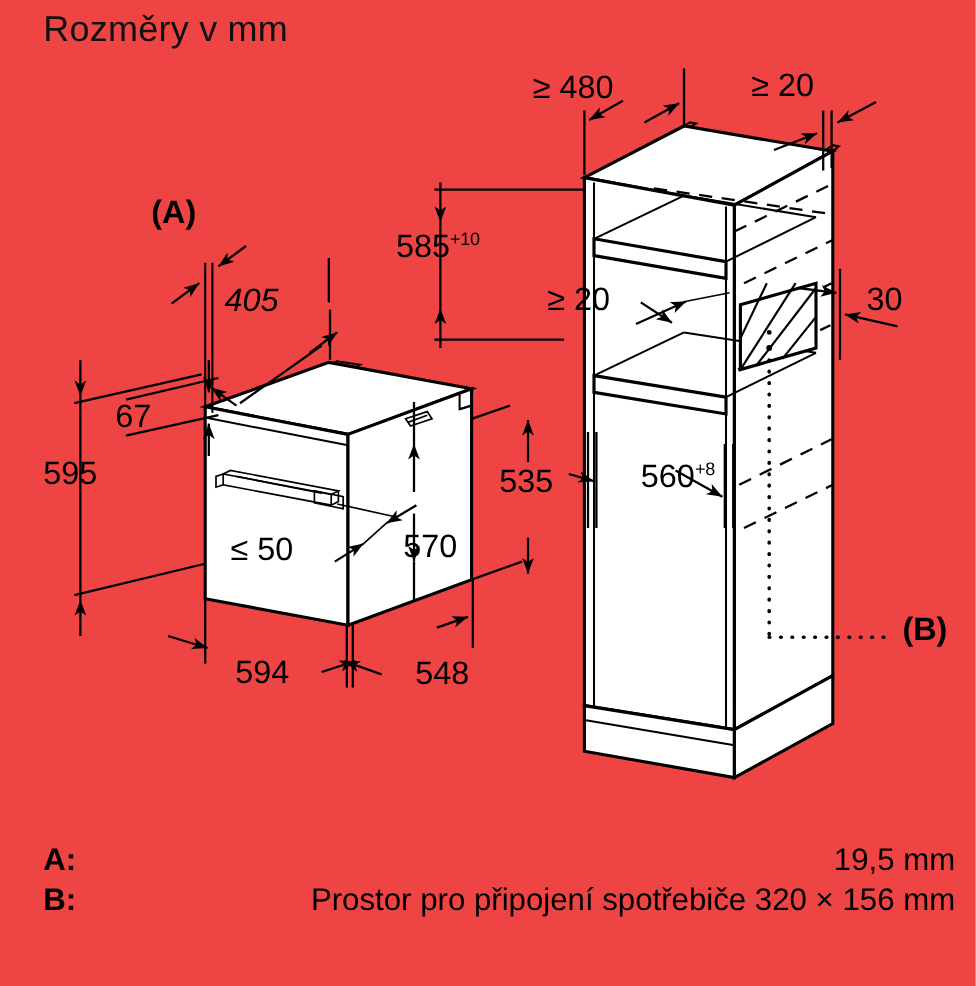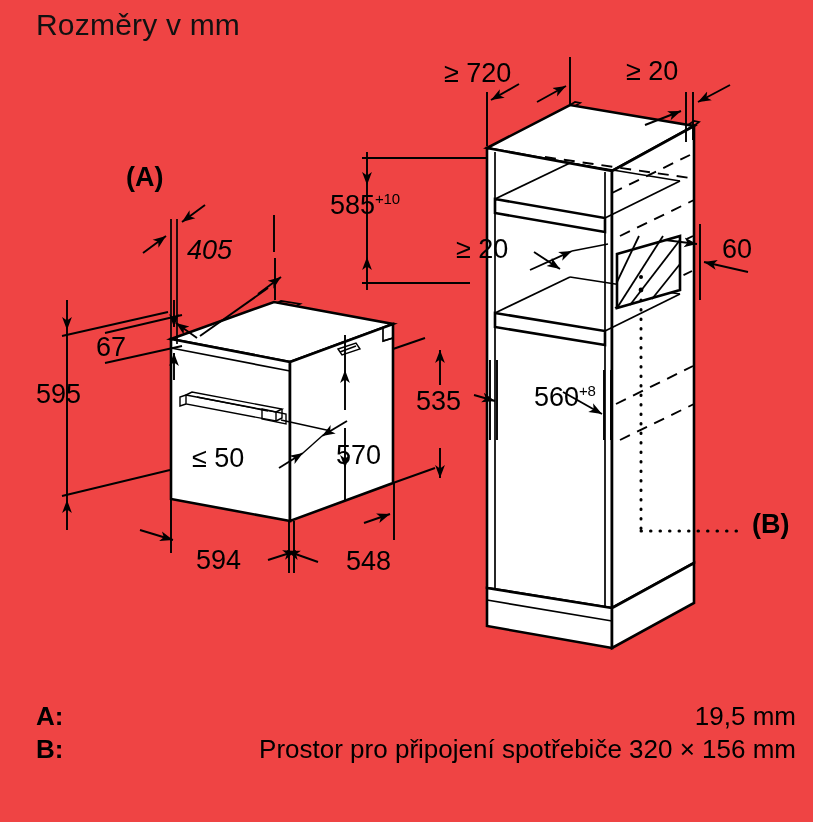--- a/index.html
+++ b/index.html
@@ -260,25 +260,25 @@
   <div class="mark" style="left:126px;top:162px;">(A)</div>
   <div class="lbl" style="left:187px;top:235px;font-style:italic;">405</div>
   <div class="lbl" style="left:96px;top:332px;">67</div>
   <div class="lbl" style="left:36px;top:379px;">595</div>
   <div class="lbl" style="left:192px;top:443px;">≤ 50</div>
   <div class="lbl" style="left:336px;top:440px;">570</div>
   <div class="lbl" style="left:416px;top:386px;">535</div>
   <div class="lbl" style="left:196px;top:545px;">594</div>
   <div class="lbl" style="left:346px;top:546px;">548</div>
 
-  <div class="lbl" style="left:444px;top:58px;">≥ 720</div>
+  <div class="lbl" style="left:444px;top:58px;">≥ 480</div>
   <div class="lbl" style="left:626px;top:56px;">≥ 20</div>
   <div class="lbl" style="left:330px;top:190px;"><span>585</span><sup>+10</sup></div>
   <div class="lbl" style="left:456px;top:234px;">≥ 20</div>
-  <div class="lbl" style="left:722px;top:234px;">60</div>
+  <div class="lbl" style="left:722px;top:234px;">30</div>
   <div class="lbl" style="left:534px;top:382px;"><span>560</span><sup>+8</sup></div>
   <div class="mark" style="left:752px;top:509px;">(B)</div>
 
   <div id="legend">
     <div class="row">
       <div class="key">A:</div>
       <div class="val">19,5 mm</div>
     </div>
     <div class="row">
       <div class="key">B:</div>

